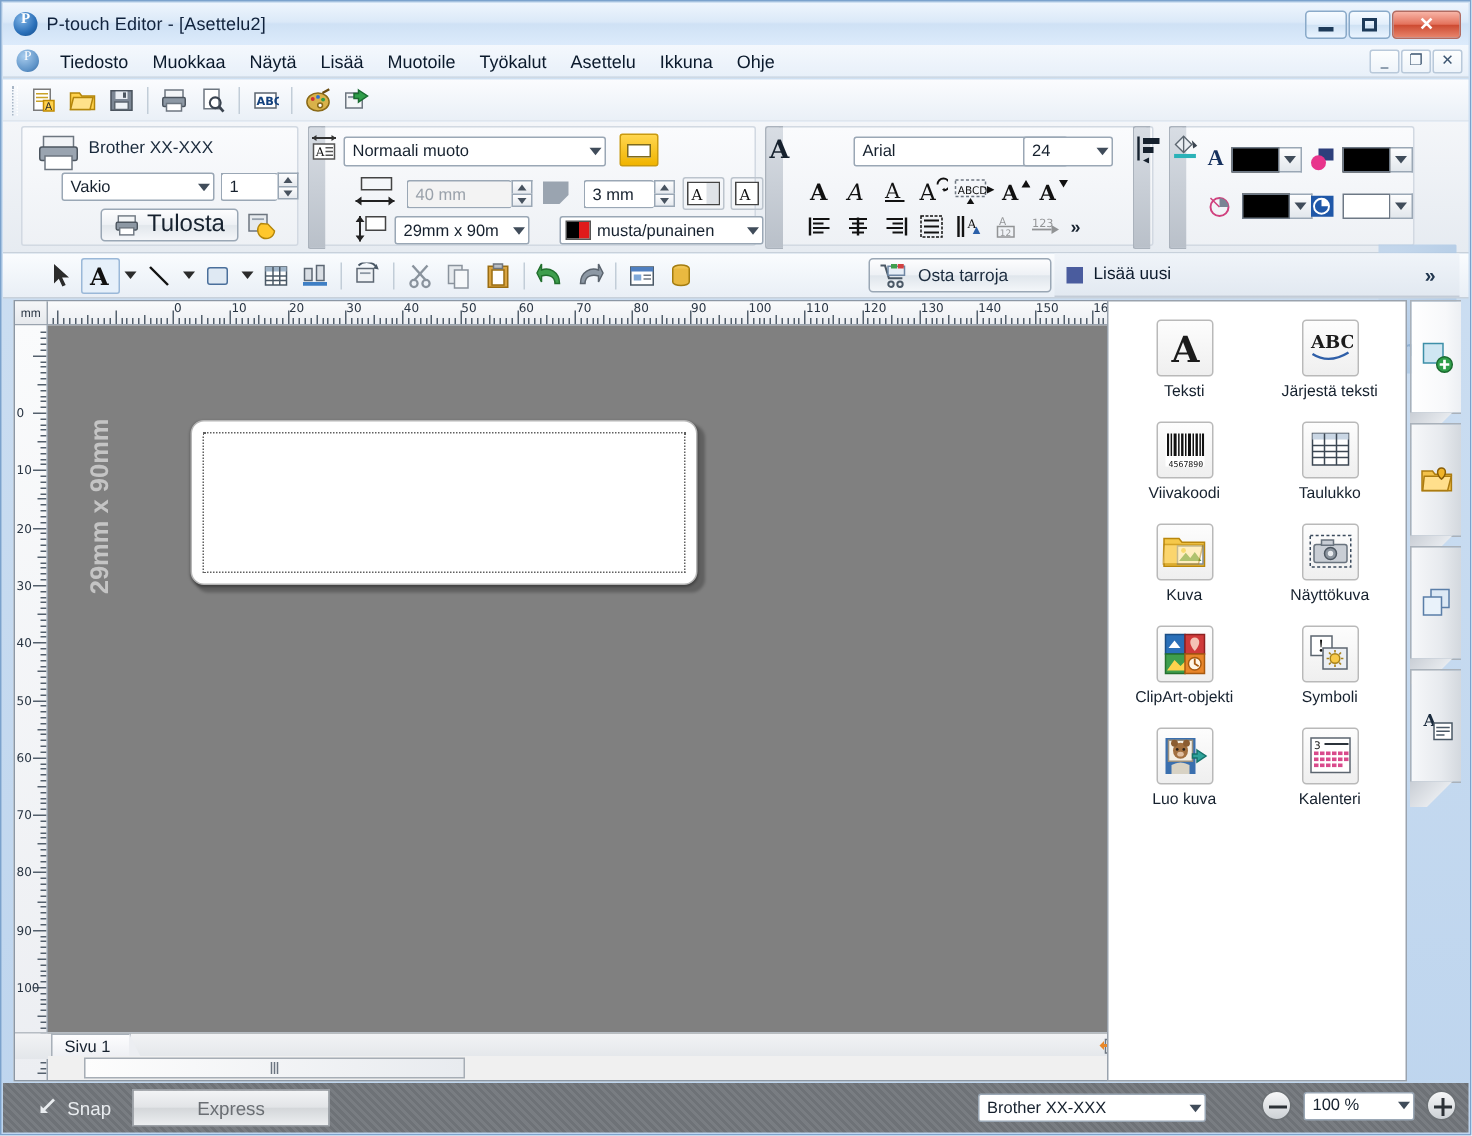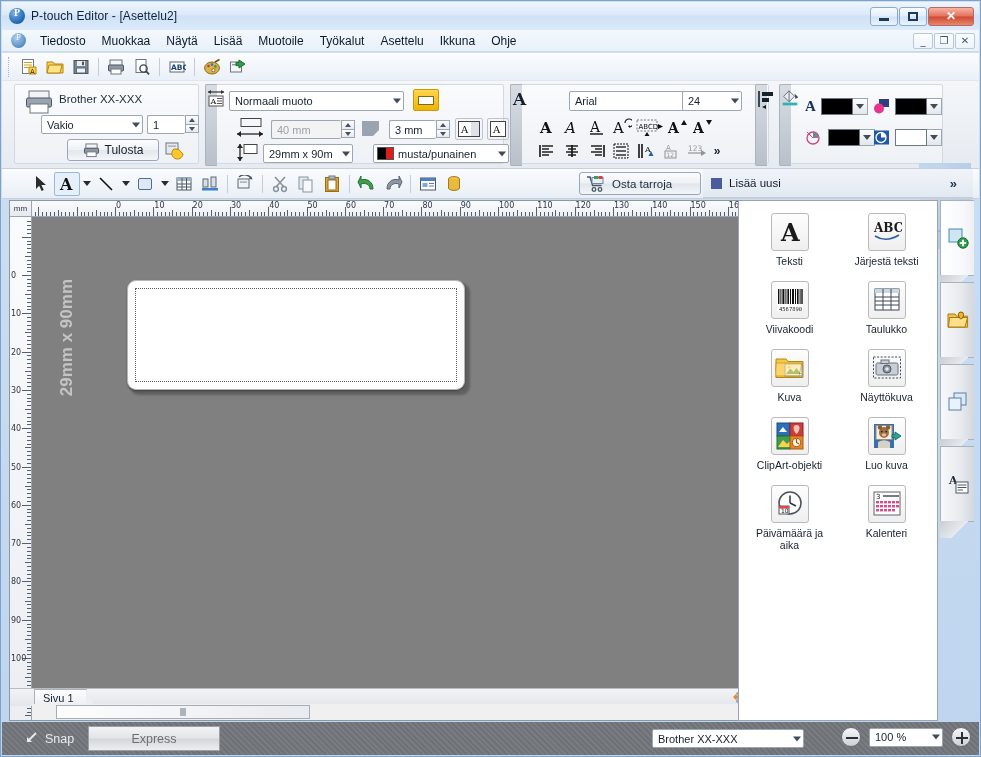--- a/index.html
+++ b/index.html
@@ -142,21 +142,21 @@
     display:flex;align-items:center;justify-content:center;
   }
   .spin div:first-child { border-bottom:none; }
   .sp-up { width:0;height:0;border-left:3px solid transparent;border-right:3px solid transparent;border-bottom:4px solid #47525f;}
   .sp-dn { width:0;height:0;border-left:3px solid transparent;border-right:3px solid transparent;border-top:4px solid #47525f;}
 
   .pushbtn {
     border:1px solid #9aa7b5; border-radius:3px;
     background:linear-gradient(to bottom,#fdfdfe 0%,#eef1f5 48%,#e2e7ec 52%,#f4f6f9 100%);
     display:flex; align-items:center; justify-content:center; gap:5px;
-    font-size:12px; color:#16212e;
+    font-size:16px; color:#16212e;
   }
 
   
   #grp-layout { left: 212px; width: 290px; }
   
   #grp-font { left: 517px; width: 238px; }
   
   #grp-align { left: 762px; width: 5px; }
   
   #grp-color { left: 786px; width: 155px; }
@@ -1473,52 +1473,61 @@
             <rect x="1" y="14" width="13" height="13" fill="#3f9e4d" stroke="#25702f"></rect>
             <path d="M2 25 l5 -7 4 4 3 -3 0 6z" fill="#ffd24d"></path>
             <rect x="14" y="14" width="13" height="13" fill="#e8852a" stroke="#a85a10"></rect>
             <circle cx="20.5" cy="20.5" r="4.2" fill="#fff6e6" stroke="#a85a10"></circle>
             <path d="M20.5 17 l0 3.5 2.6 1.6" stroke="#a85a10" stroke-width="1.2" fill="none"></path>
           </svg>
         </div>
         <div class="item-label">ClipArt-objekti</div>
       </div>
 
+      <div class="item">
+        <div class="ico-box">
+          <svg width="30" height="28" viewBox="0 0 30 28">
+            <rect x="2" y="2" width="14" height="13" fill="#fff" stroke="#5c6670"></rect>
+            <path d="M8 4.5 l1.4 0 -0.4 5 -0.6 0z" fill="#111"></path>
+            <circle cx="8.7" cy="11.6" r="0.9" fill="#111"></circle>
+            <rect x="10" y="10" width="16" height="14" fill="#eceff3" stroke="#5c6670"></rect>
+            <circle cx="18" cy="17" r="3.2" fill="#f7c948" stroke="#a8821a"></circle>
+            <g stroke="#a8821a" stroke-width="1.1">
+              <line x1="18" y1="11.4" x2="18" y2="13"></line>
+                <line x1="18" y1="21" x2="18" y2="22.6"></line>
+              <line x1="12.4" y1="17" x2="14" y2="17"></line>
+                <line x1="22" y1="17" x2="23.6" y2="17"></line>
+              <line x1="14" y1="13" x2="15.2" y2="14.2"></line>
+                <line x1="20.8" y1="19.8" x2="22" y2="21"></line>
+              <line x1="22" y1="13" x2="20.8" y2="14.2"></line>
+                <line x1="15.2" y1="19.8" x2="14" y2="21"></line>
+            </g>
+          </svg>
+        </div>
+        <div class="item-label">Symboli</div>
+      </div>
 
       <div class="item">
         <div class="ico-box">
           <svg width="30" height="28" viewBox="0 0 30 28">
             <rect x="2" y="2" width="20" height="24" fill="#3a6fae"></rect>
             <rect x="4" y="3.5" width="16" height="14" fill="#f4efe4" stroke="#9a8f7d"></rect>
             <ellipse cx="12" cy="10.5" rx="5" ry="5.4" fill="#a2703f"></ellipse>
             <circle cx="8" cy="5.5" r="2.3" fill="#8b5d31"></circle>
               <circle cx="16" cy="5.5" r="2.3" fill="#8b5d31"></circle>
             <circle cx="9.8" cy="9.6" r="0.9" fill="#2b2118"></circle>
               <circle cx="14.2" cy="9.6" r="0.9" fill="#2b2118"></circle>
             <ellipse cx="12" cy="12.8" rx="2.2" ry="1.6" fill="#e0bfa0"></ellipse>
             <path d="M6 20 q6 -3.5 12 0 l0 6 -12 0z" fill="#d8d2c4"></path>
             <path d="M23 10 l6 4 -6 4 0-2.6 -3 0 0-2.8 3 0z" fill="#2fa39a" stroke="#15726c"></path>
           </svg>
         </div>
         <div class="item-label">Luo kuva</div>
       </div>
 
-      <div class="item">
-        <div class="ico-box">
-          <svg width="30" height="28" viewBox="0 0 30 28">
-            <circle cx="15" cy="13" r="11" fill="#fff" stroke="#4a545f" stroke-width="1.6"></circle>
-            <line x1="15" y1="13" x2="15" y2="5.5" stroke="#2b323a" stroke-width="1.5"></line>
-            <line x1="15" y1="13" x2="21" y2="16" stroke="#2b323a" stroke-width="1.5"></line>
-            <rect x="4" y="16" width="10" height="8" fill="#fff" stroke="#4a545f"></rect>
-            <rect x="4" y="16" width="10" height="2.6" fill="#d94a4a"></rect>
-            <text x="6" y="23" font-size="6" font-family="DejaVu Sans" fill="#111">10</text>
-          </svg>
-        </div>
-        <div class="item-label">Päivämäärä ja aika</div>
-      </div>
 
       <div class="item">
         <div class="ico-box">
           <svg width="30" height="28" viewBox="0 0 30 28">
             <rect x="2" y="2" width="26" height="23" fill="#fff" stroke="#5c6670"></rect>
             <text x="4" y="9" font-size="7" font-family="DejaVu Sans" fill="#111">3</text>
             <line x1="11" y1="6" x2="27" y2="6" stroke="#2b323a" stroke-width="1.3"></line>
             <g fill="#d94a8c">
               <rect x="4" y="11" width="3" height="2.4"></rect>
                 <rect x="8" y="11" width="3" height="2.4"></rect>

